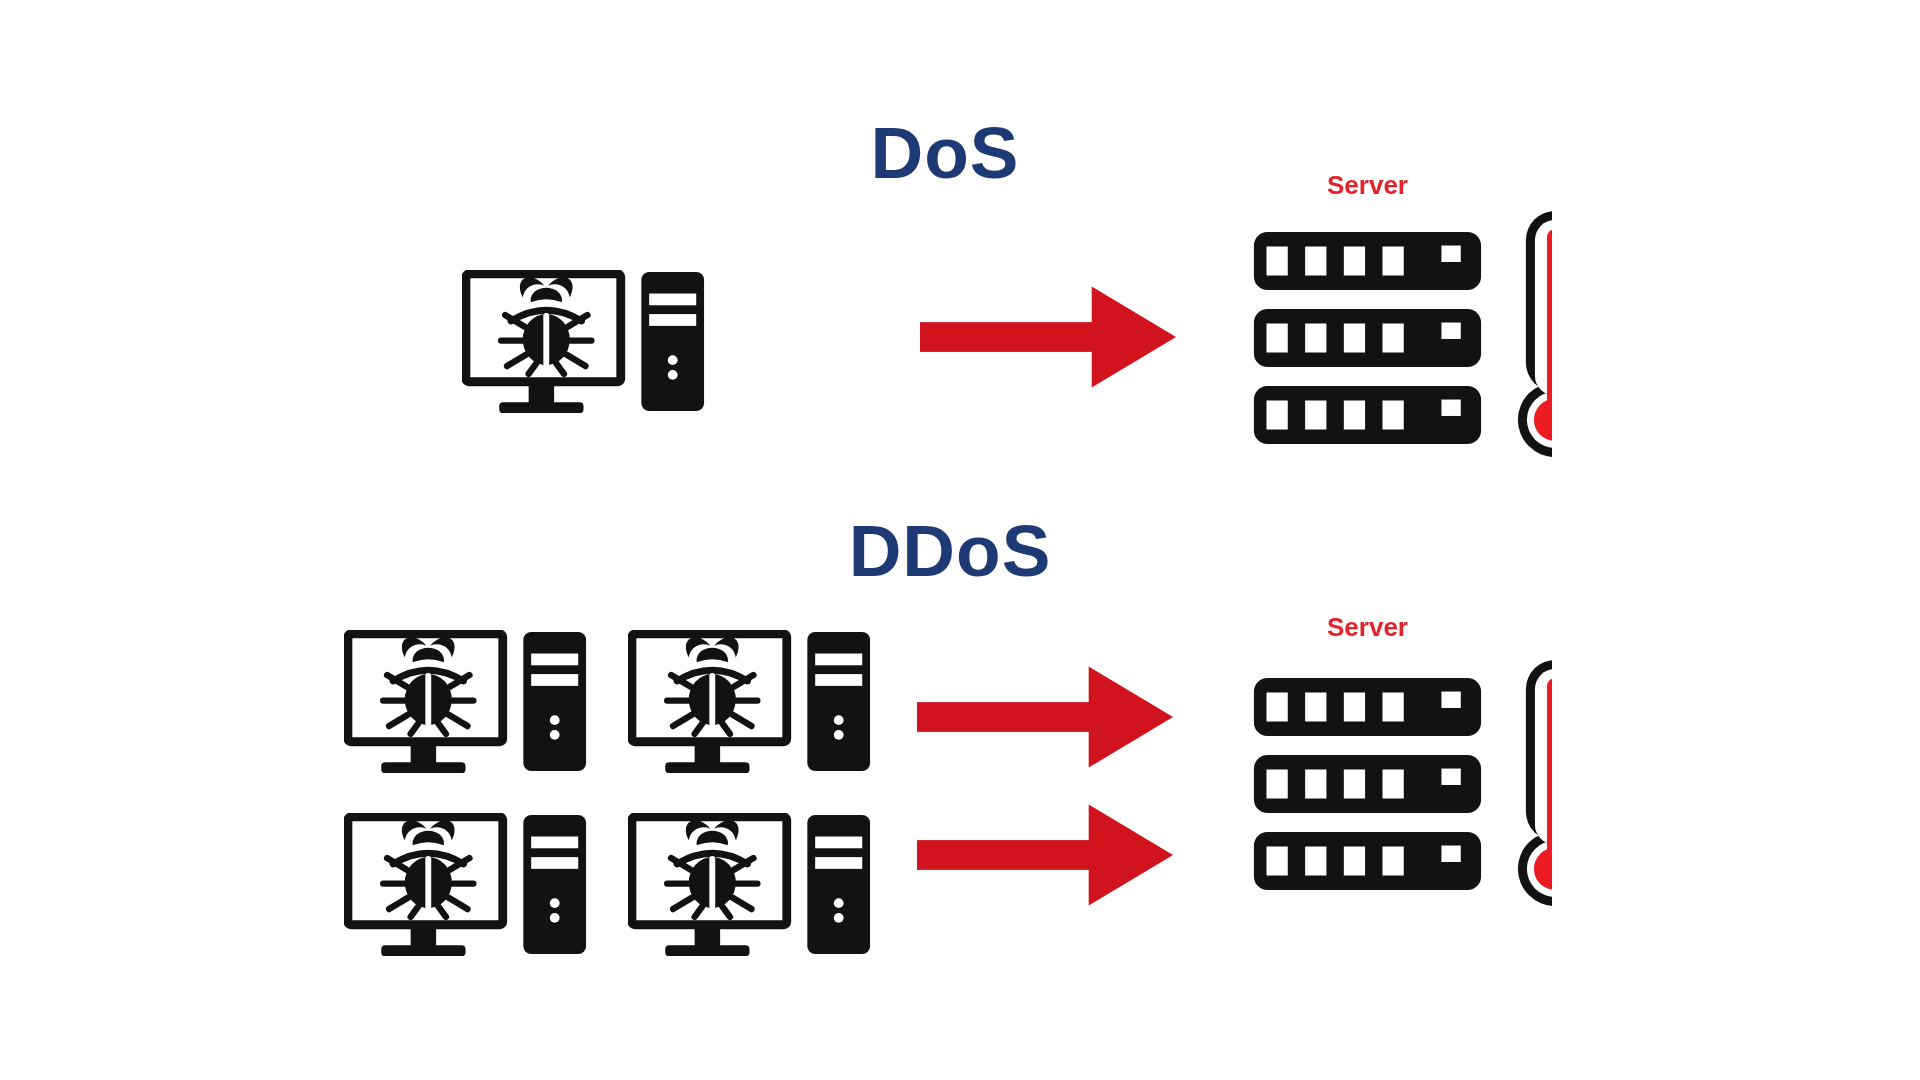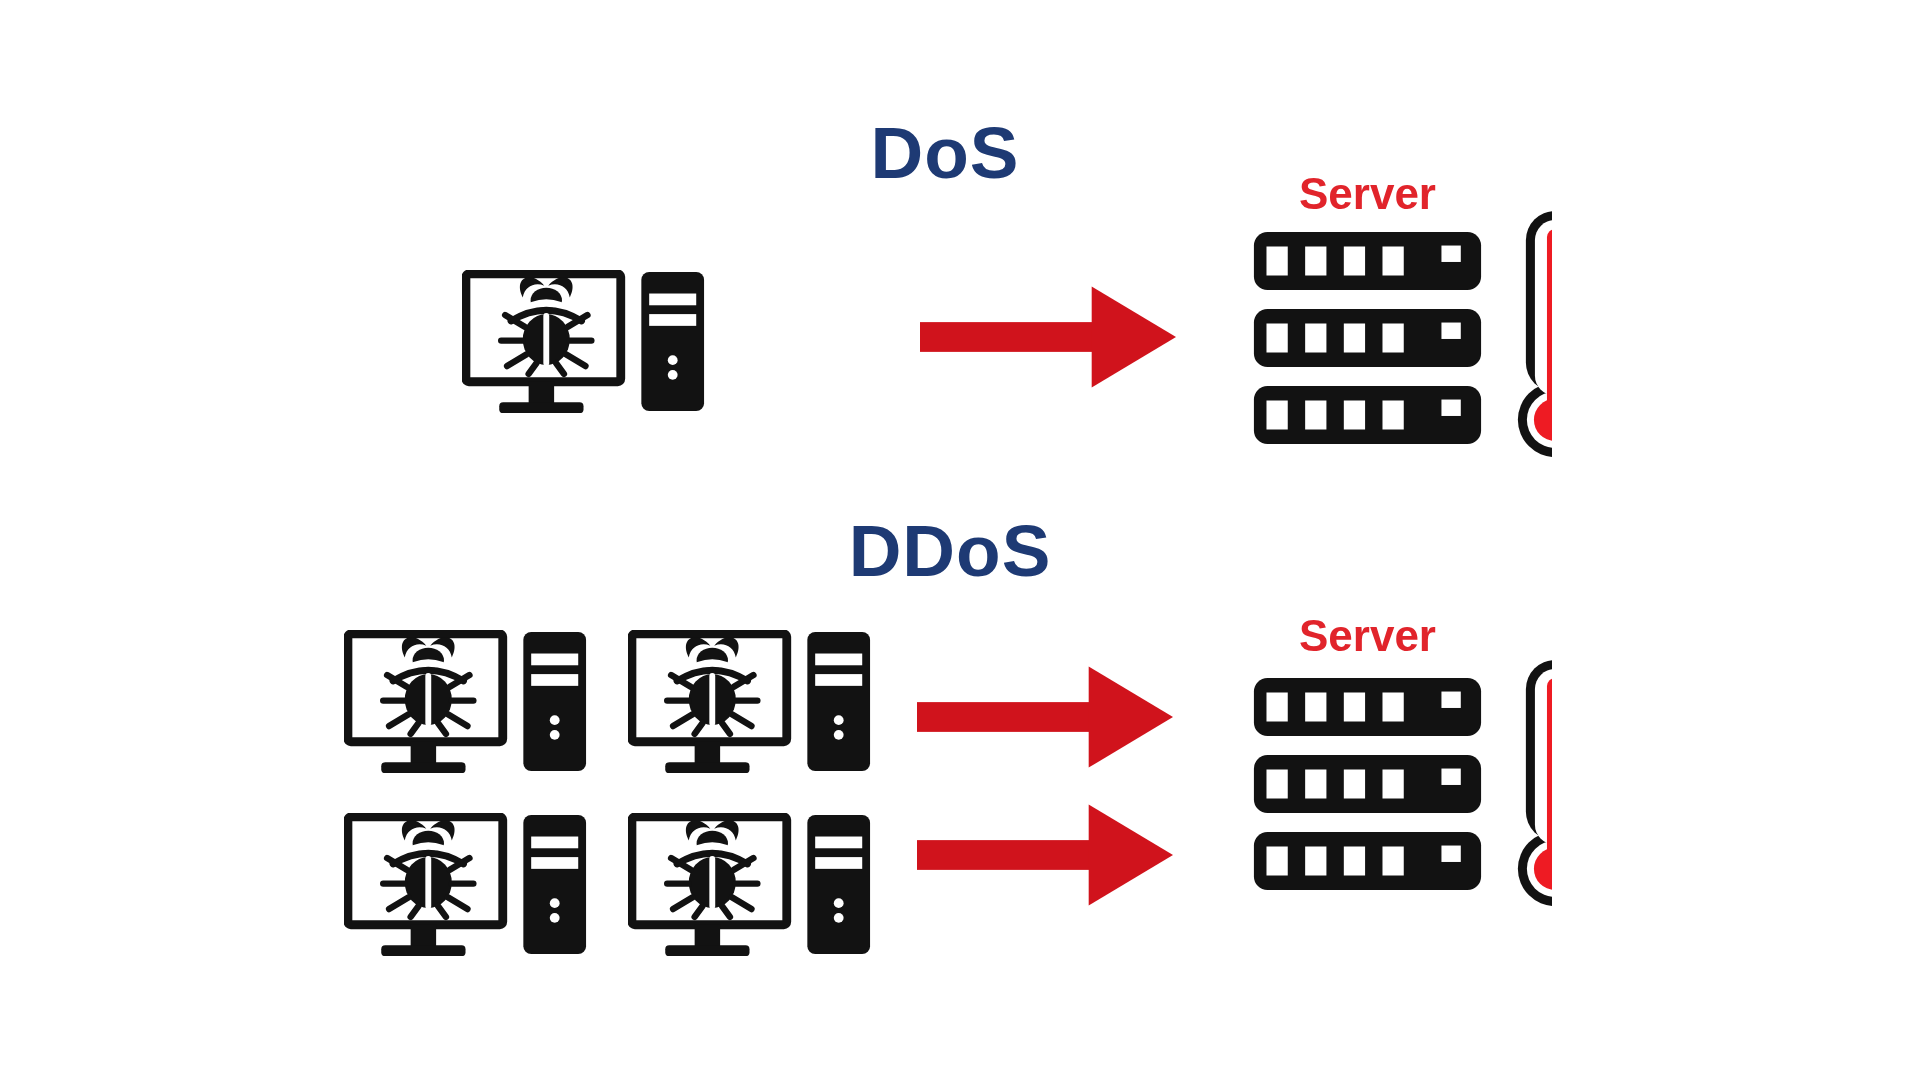--- a/index.html
+++ b/index.html
@@ -21,21 +21,21 @@
     font-weight: bold;
     font-size: 73px;
     line-height: 1;
     letter-spacing: 1px;
     color: var(--title-navy, #1e3a74);
     text-align: center;
   }
   .server-label {
     position: absolute;
     font-weight: bold;
-    font-size: 44px;
+    font-size: 26px;
     line-height: 1;
     color: var(--server-label-red, #e1242b);
     text-align: center;
     width: 235px;
   }
   .rack {
     position: absolute;
     display: flex;
     flex-direction: column;
     gap: 19px;

